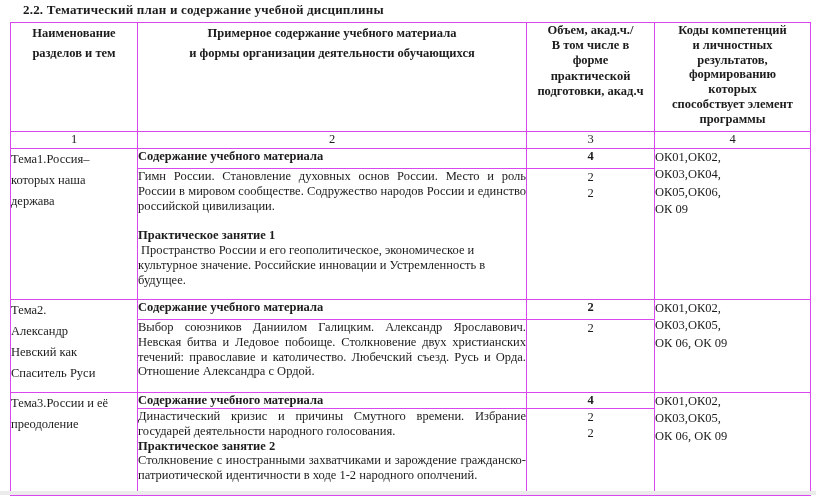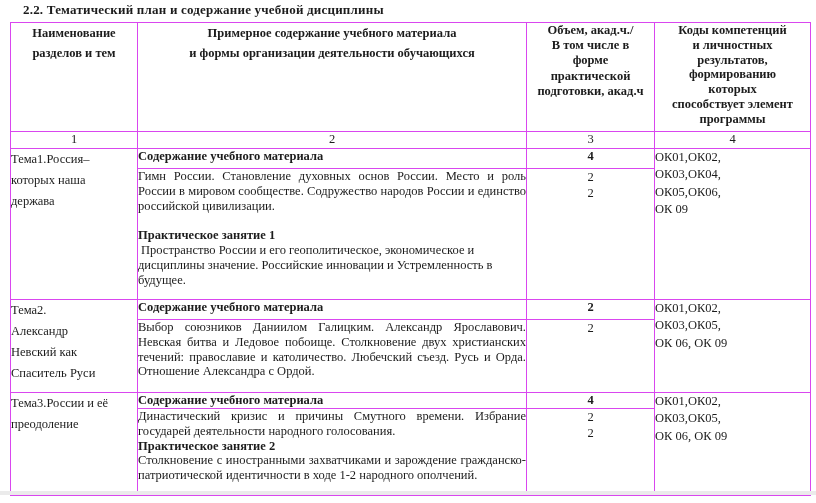--- a/index.html
+++ b/index.html
@@ -121,21 +121,21 @@
       <div>ОК05,ОК06,</div>
       <div>ОК 09</div>
     </td>
   </tr>
   <tr class="r1b">
     <td class="body">
       <div class="wrap" style="height:126px;">
         <div class="para">Гимн России. Становление духовных основ России. Место и роль России в мировом сообществе. Содружество народов России и единство российской цивилизации.</div>
         <div class="spacer"></div>
         <div class="para b">Практическое занятие 1</div>
-        <div class="para nojust indent">Пространство России и его геополитическое, экономическое и дисциплины значение. Российские инновации и Устремленность в будущее.</div>
+        <div class="para nojust indent">Пространство России и его геополитическое, экономическое и культурное значение. Российские инновации и Устремленность в будущее.</div>
       </div>
     </td>
     <td class="hours pt26">
       <div>2</div>
       <div>2</div>
     </td>
   </tr>
 
   <tr class="r2a">
     <td class="topic" rowspan="2">

